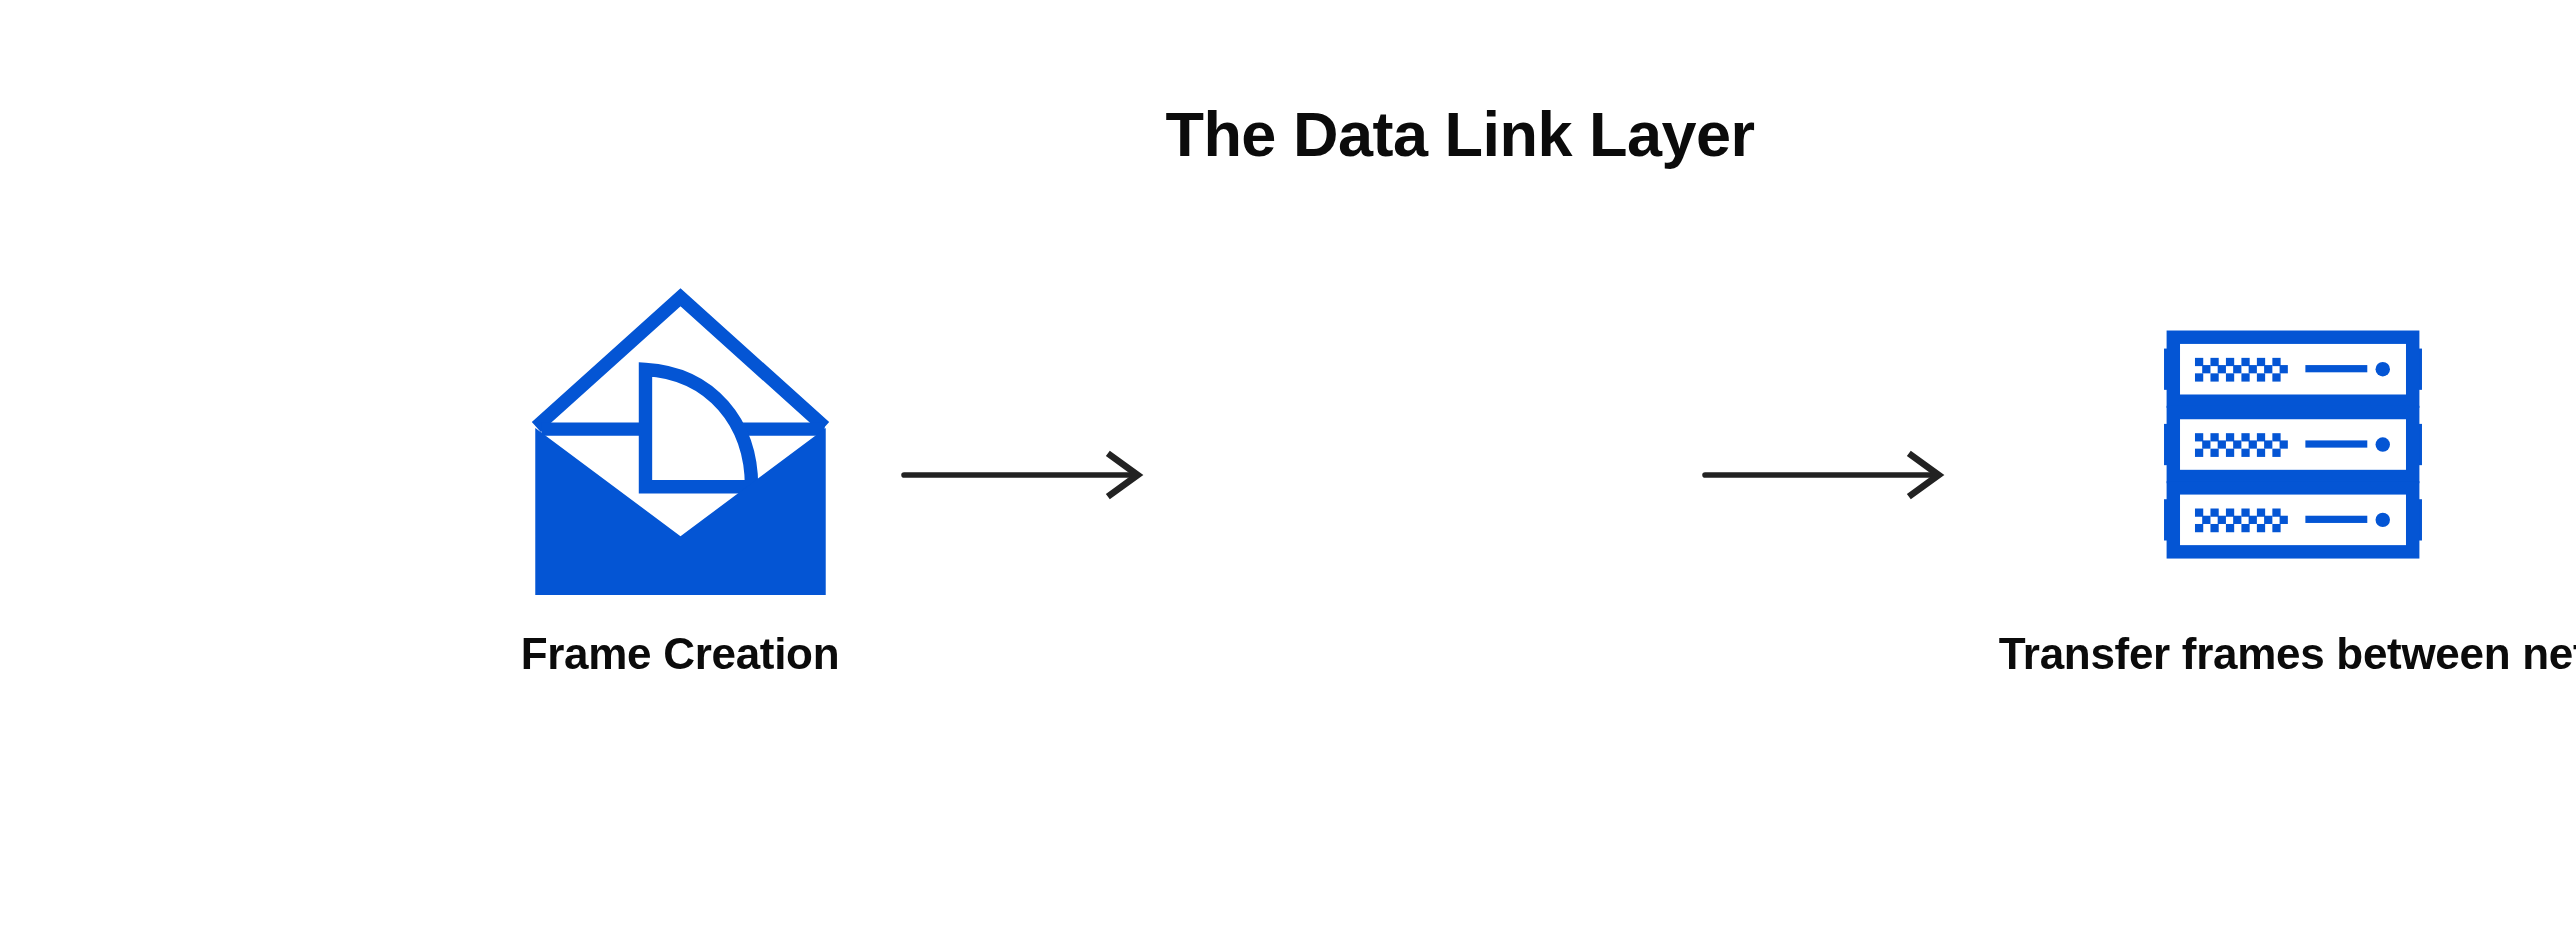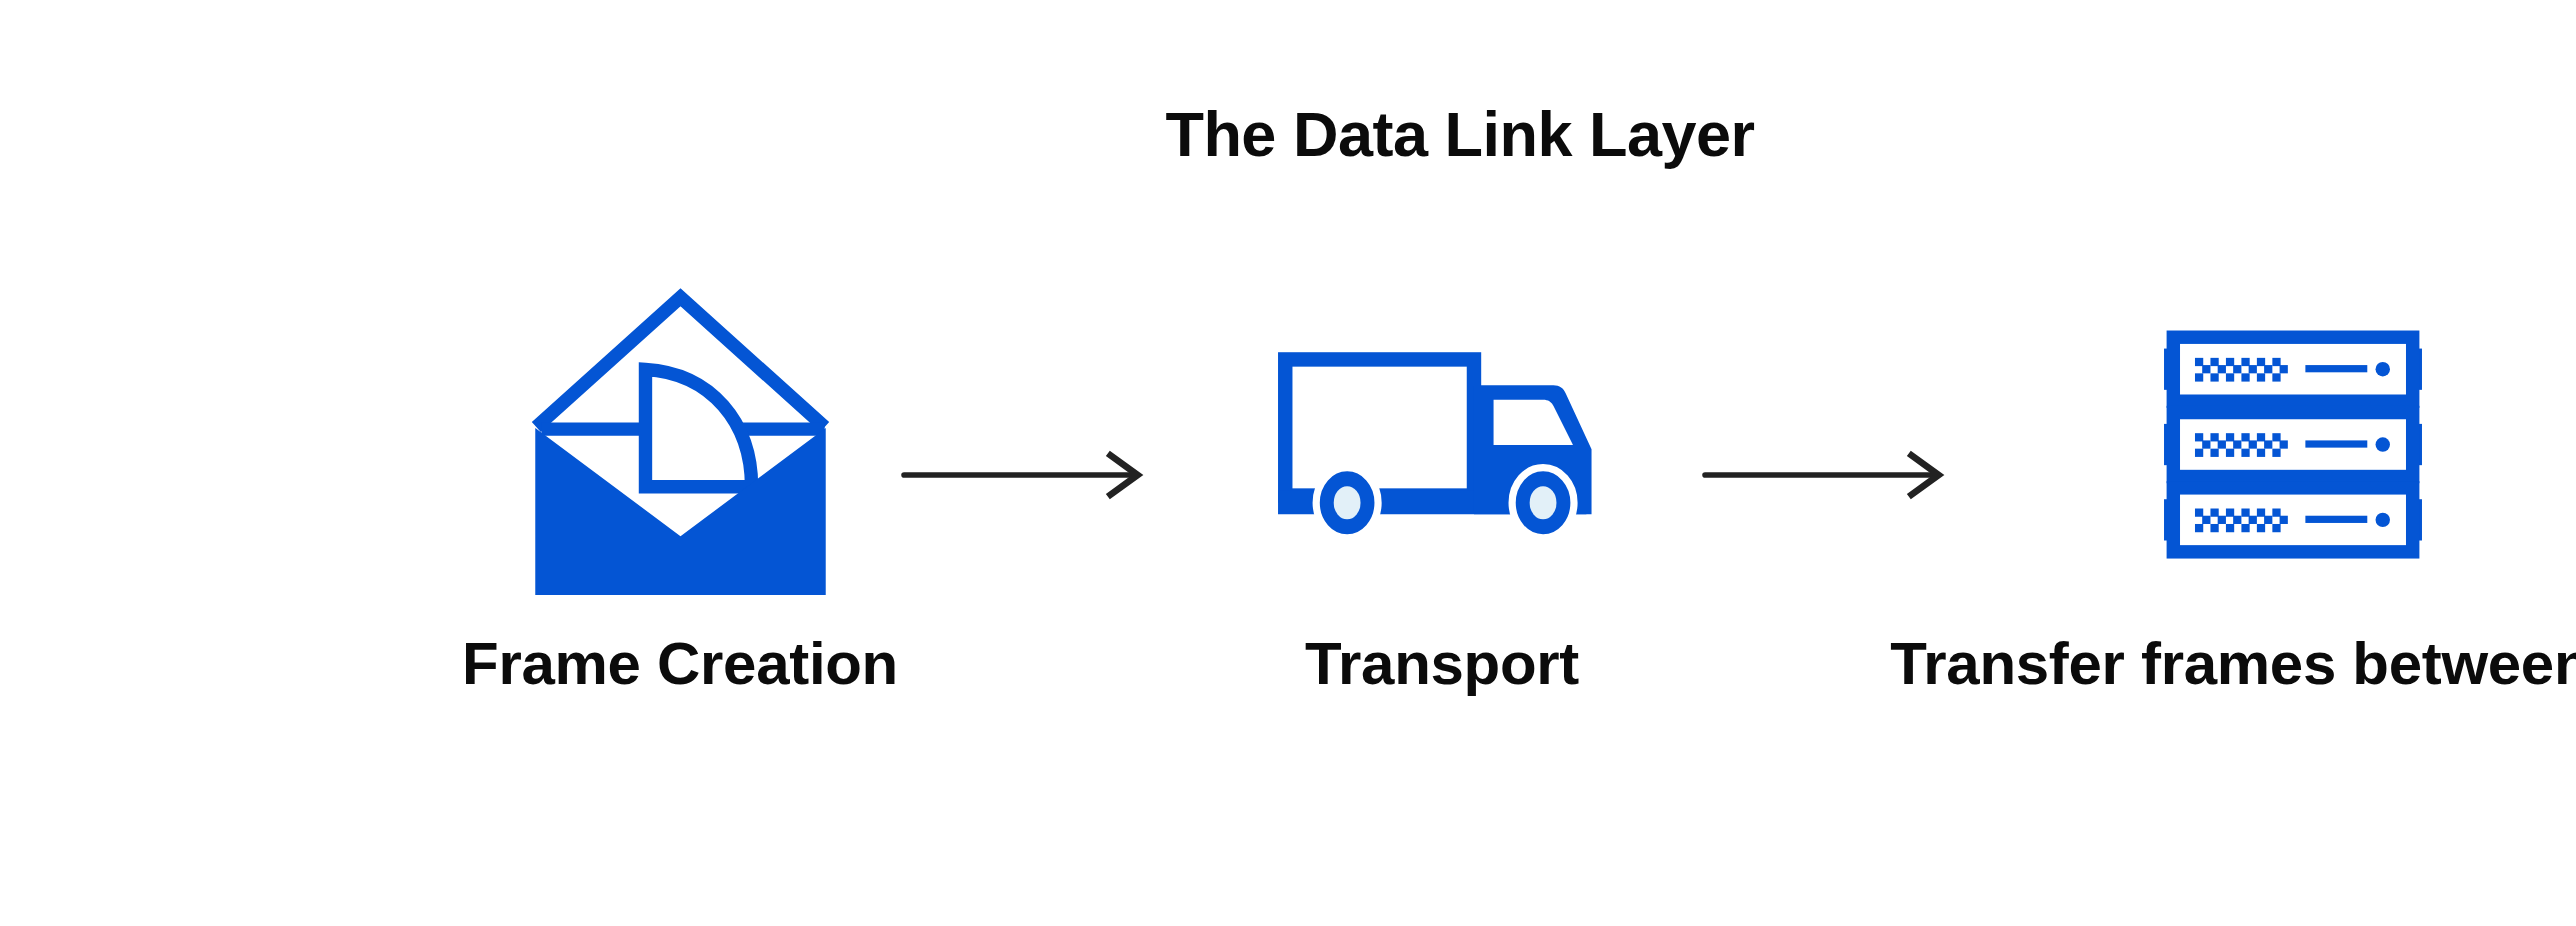--- a/index.html
+++ b/index.html
@@ -60,21 +60,21 @@
     display: flex;
     align-items: center;
     justify-content: center;
   }
   .step-label {
     position: absolute;
     left: 0;
     top: 340px;
     width: 100%;
     text-align: center;
-    font-size: 60px;
+    font-size: 44px;
     font-weight: 700;
     color: #0b0b0b;
     white-space: nowrap;
     letter-spacing: -0.3px;
   }
 
   
   #step-frame-creation { left: 371px;  width: 618px; }
   #step-transport      { left: 1133px; width: 618px; }
   #step-transfer       { left: 1824px; width: 938px; }
@@ -115,41 +115,20 @@
       <div class="step-label">Frame Creation</div>
     </div>
 
     <div class="arrow" id="arrow-1">
       <svg width="247" height="62" viewBox="0 0 480 120">
         <line x1="4" y1="60" x2="455" y2="60" stroke="#222222" stroke-width="11" stroke-linecap="round"></line>
         <polyline points="400,18 458,60 400,102" fill="none" stroke="#222222" stroke-width="13" stroke-linejoin="miter" stroke-linecap="butt"></polyline>
       </svg>
     </div>
 
-    <div class="step" id="step-transport">
-      <div class="step-icon">
-        <svg width="330" height="196" viewBox="0 0 320 190">
-
-          <rect x="8" y="13" width="183" height="132" fill="#ffffff" stroke="#0455D4" stroke-width="14"></rect>
-
-          <path d="M1 140 L1 163 L300 163 L300 140 Z" fill="#0455D4"></path>
-
-          <path d="M191 38 L268 38 C274 38 278 41 280 46 L305 100 L305 163 L191 163 Z" fill="#0455D4"></path>
-
-          <path d="M210 52 L258 52 C263 52 266 54 268 58 L287 96 L210 96 Z" fill="#ffffff"></path>
-
-          <ellipse cx="68" cy="152" rx="30" ry="34" fill="#0455D4" stroke="#ffffff" stroke-width="7"></ellipse>
-          <ellipse cx="68" cy="152" rx="13" ry="16" fill="#E2F0F8"></ellipse>
-
-          <ellipse cx="258" cy="152" rx="30" ry="34" fill="#0455D4" stroke="#ffffff" stroke-width="7"></ellipse>
-          <ellipse cx="258" cy="152" rx="13" ry="16" fill="#E2F0F8"></ellipse>
-        </svg>
-      </div>
-      <div class="step-label">Transport</div>
-    </div>
 
     <div class="arrow" id="arrow-2">
       <svg width="247" height="62" viewBox="0 0 480 120">
         <line x1="4" y1="60" x2="455" y2="60" stroke="#222222" stroke-width="11" stroke-linecap="round"></line>
         <polyline points="400,18 458,60 400,102" fill="none" stroke="#222222" stroke-width="13" stroke-linejoin="miter" stroke-linecap="butt"></polyline>
       </svg>
     </div>
 
     <div class="step" id="step-transfer">
       <div class="step-icon">

